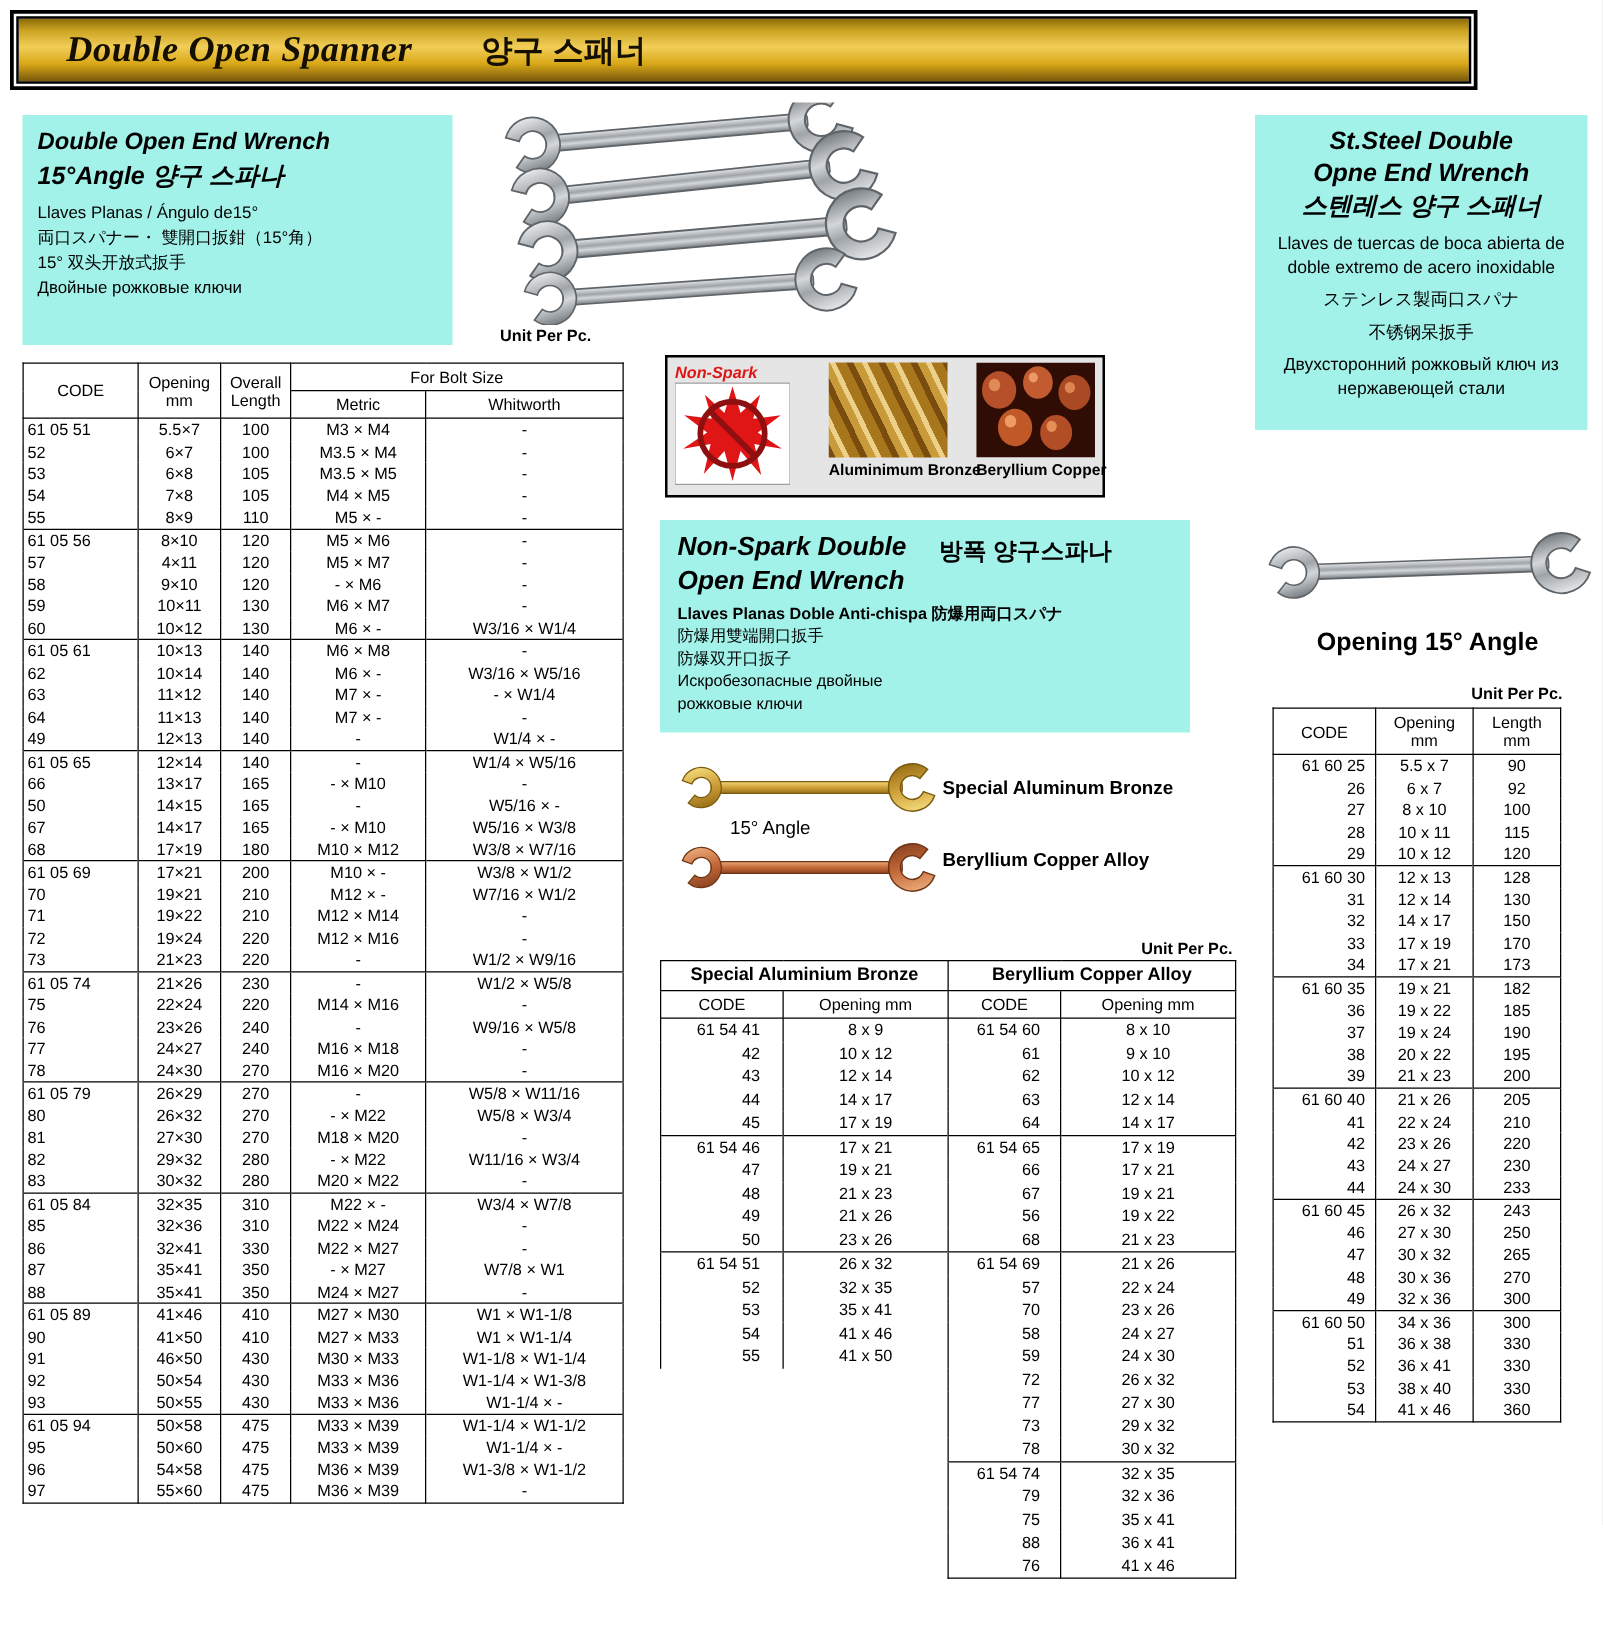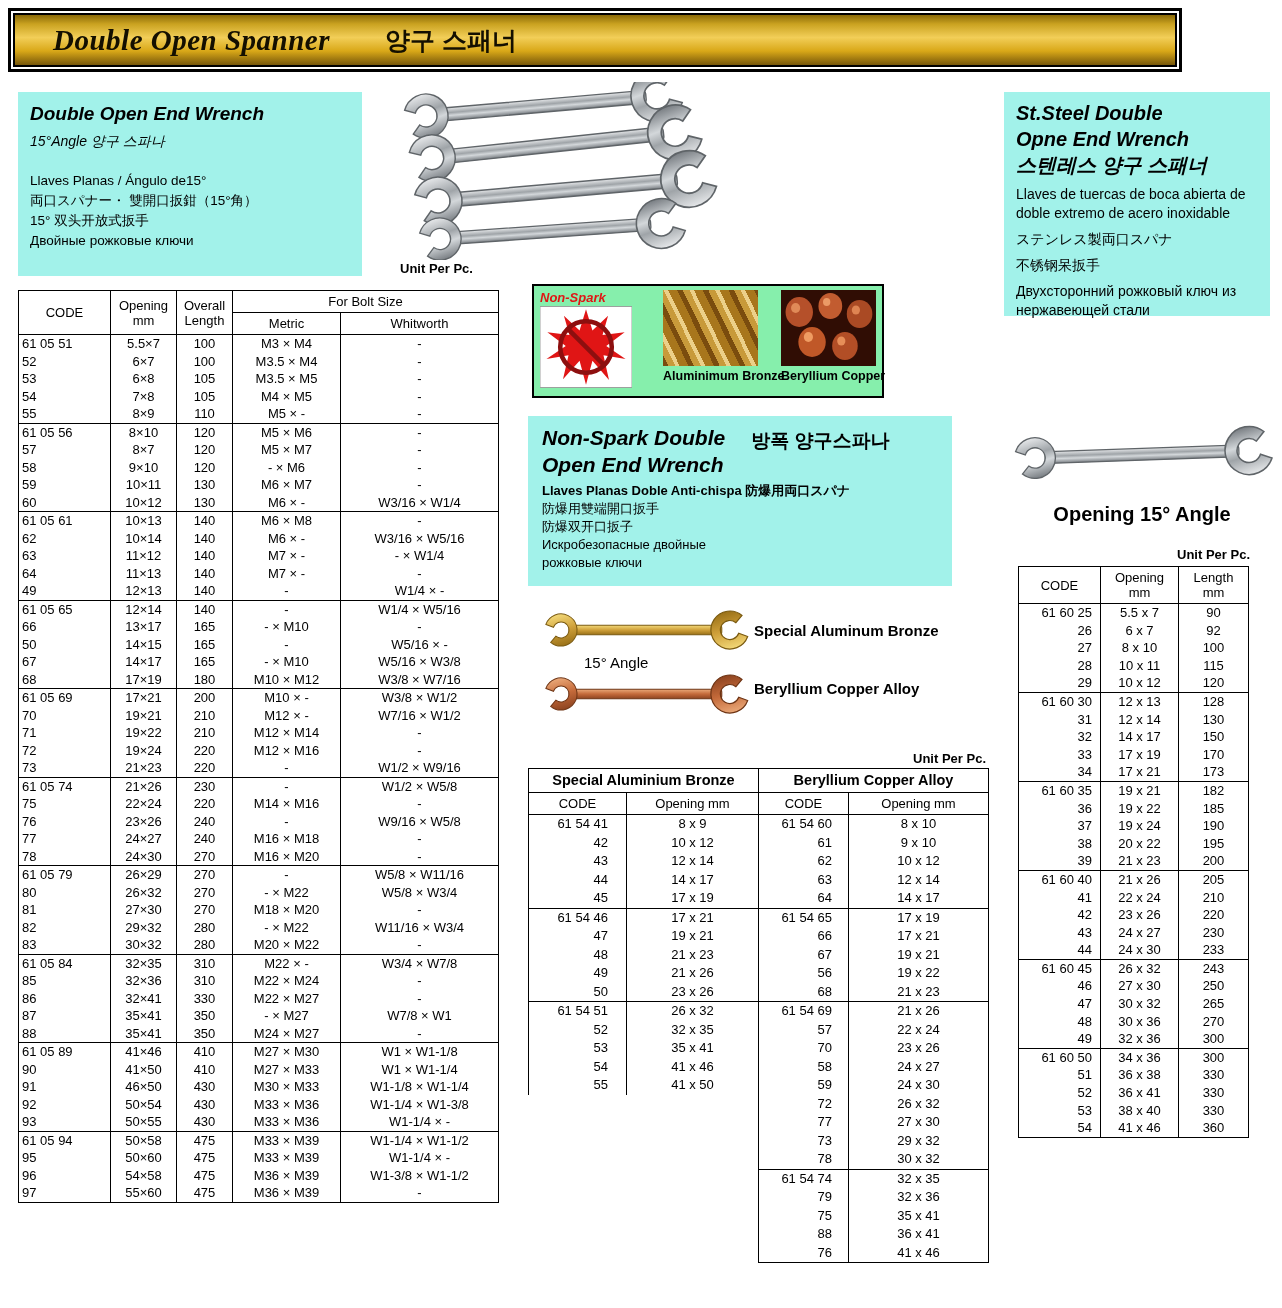--- a/index.html
+++ b/index.html
@@ -13,34 +13,34 @@
   #banner-inner{width:100%;height:100%;border:2px solid #000;box-sizing:border-box;
     background:linear-gradient(180deg,#8a6a08 0%,#caa220 18%,#f2ce58 45%,#d9a818 72%,#77570a 100%);
     display:flex;align-items:center;}
   #banner-title-en{font-family:"Liberation Serif","DejaVu Serif",serif;font-style:italic;font-weight:bold;font-size:29px;color:#140f00;margin-left:38px;letter-spacing:.5px;}
   #banner-title-ko{font-weight:bold;font-size:25px;color:#140f00;margin-left:55px;}
 
   
   .cyan-box{background:#a2f2ea;color:#000;box-sizing:border-box;}
   #left-info{left:18px;top:92px;width:344px;height:184px;padding:8px 12px;}
   #left-info .t1{font-style:italic;font-weight:bold;font-size:19px;line-height:28px;}
-  #left-info .t2{font-style:italic;font-weight:normal;font-size:14px;line-height:27px;margin-bottom:16px;}
+  #left-info .t2{font-style:italic;font-weight:bold;font-size:20px;line-height:27px;margin-bottom:5px;}
   #left-info .bl{font-size:13.5px;line-height:20px;}
-  #right-info{left:1004px;top:92px;width:266px;height:224px;padding:8px 12px;}
+  #right-info{left:1004px;top:92px;width:266px;height:252px;padding:8px 12px;text-align:center;}
   #right-info .t{font-style:italic;font-weight:bold;font-size:20px;line-height:26px;}
   #right-info .bl{font-size:14px;line-height:19px;margin-top:7px;}
   #nonspark-info{left:528px;top:416px;width:424px;height:170px;padding:8px 14px;}
   #nonspark-info .hd{display:flex;margin-bottom:4px;}
   #nonspark-info .t{font-style:italic;font-weight:bold;font-size:21px;line-height:27px;}
   #nonspark-info .tk{font-weight:bold;font-size:19px;margin-left:26px;margin-top:4px;}
   #nonspark-info .bl{font-size:13px;line-height:18px;}
   #nonspark-info .bl.b{font-weight:bold;}
 
   
-  #nonspark-photos{left:532px;top:284px;width:352px;height:114px;border:2px solid #000;background:#86efac;
+  #nonspark-photos{left:532px;top:284px;width:352px;height:114px;border:2px solid #000;background:#e5e5e5;
     box-sizing:border-box;display:flex;padding:4px 6px;gap:23px;}
   #ns-left{width:100px;display:flex;flex-direction:column;}
   #ns-label{color:#e01515;font-weight:bold;font-style:italic;font-size:13px;line-height:15px;}
   .ns-photo{flex:1;display:flex;flex-direction:column;min-width:0;}
   .ns-img{height:76px;width:100%;}
   .ns-cap{font-weight:bold;font-size:12.5px;text-align:center;margin-top:3px;white-space:nowrap;}
   #bronze-img{background:repeating-linear-gradient(64deg,#7a4c0e 0 5px,#c89a3a 5px 11px,#ecd089 11px 15px,#a8761c 15px 23px);}
   .ns-sym{width:92px;height:84px;}
 
   
@@ -196,21 +196,21 @@
         </tr>
         <tr class="gstart">
           <td class="c0">61 05 56</td>
           <td class="c1">8×10</td>
           <td class="c2">120</td>
           <td class="c3">M5 × M6</td>
           <td class="c4">-</td>
         </tr>
         <tr>
           <td class="c0">57</td>
-          <td class="c1">8×7</td>
+          <td class="c1">4×11</td>
           <td class="c2">120</td>
           <td class="c3">M5 × M7</td>
           <td class="c4">-</td>
         </tr>
         <tr>
           <td class="c0">58</td>
           <td class="c1">9×10</td>
           <td class="c2">120</td>
           <td class="c3">- × M6</td>
           <td class="c4">-</td>

